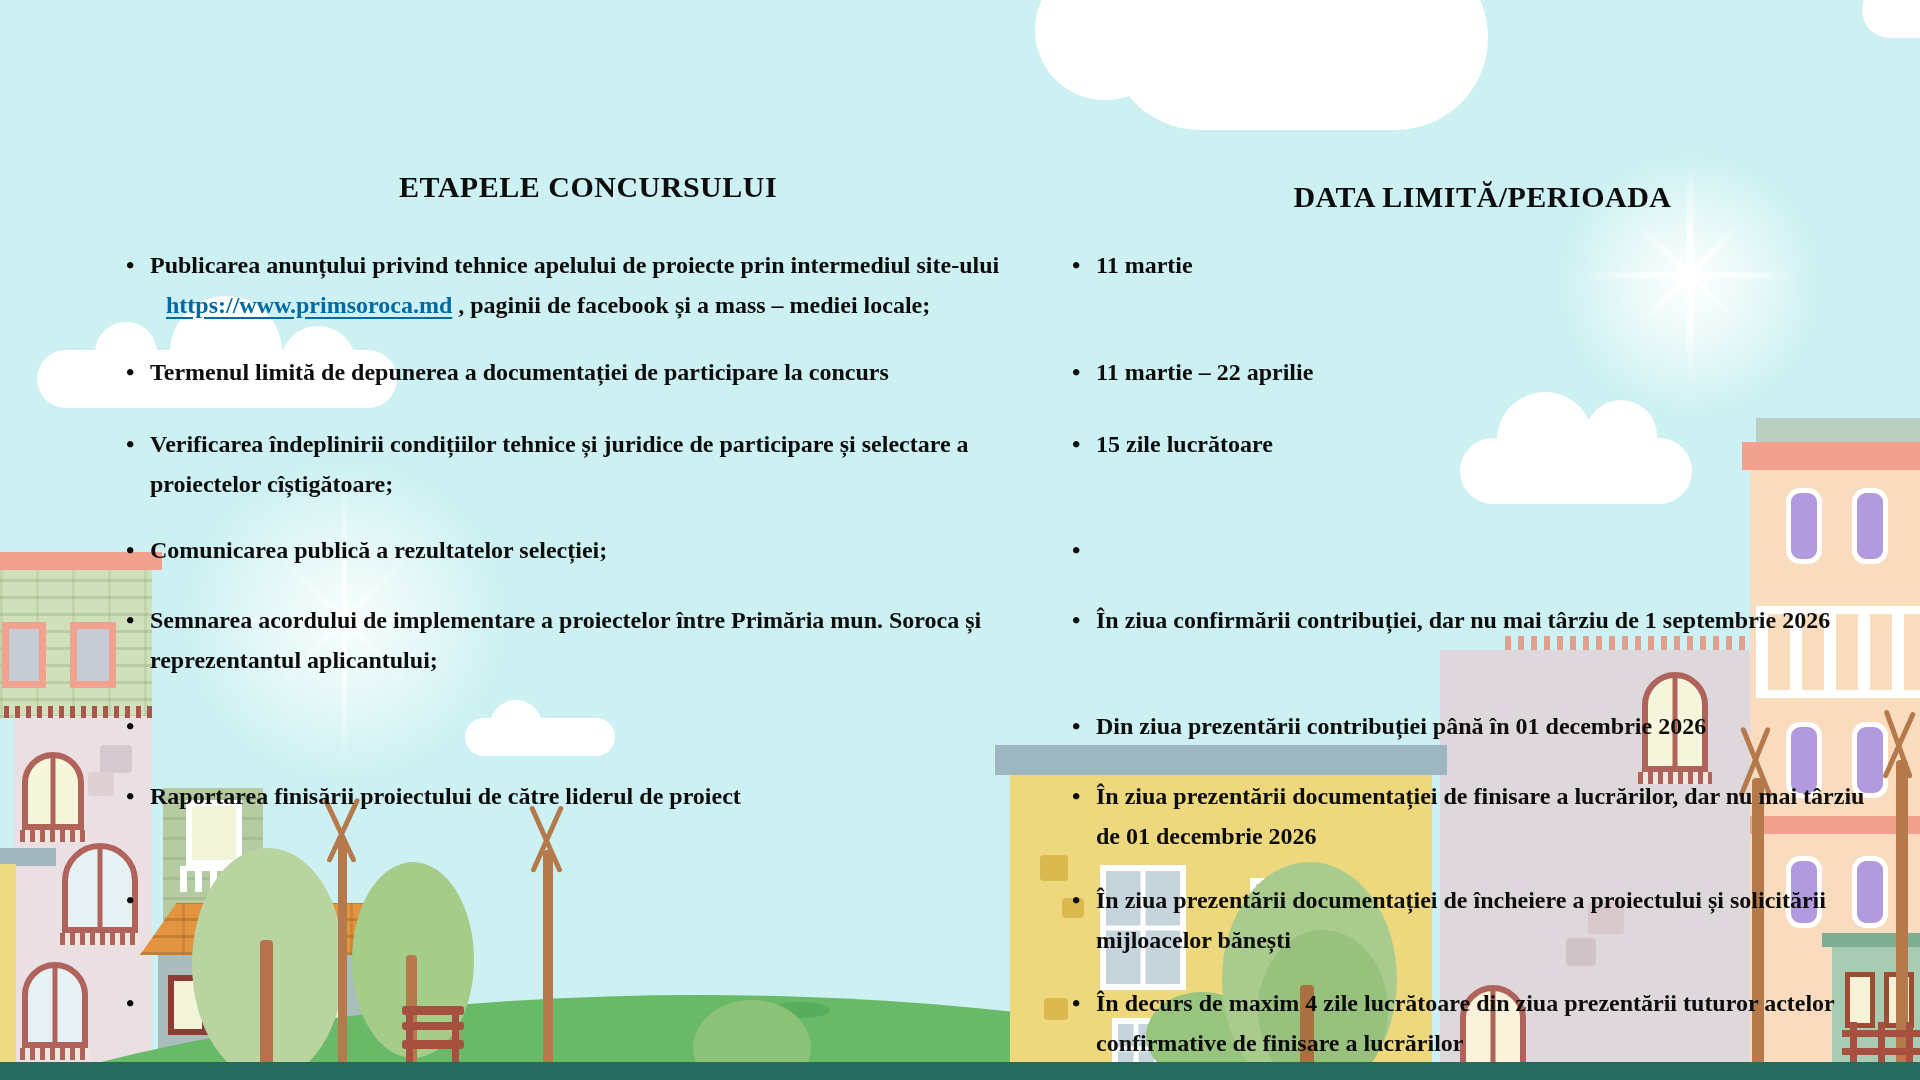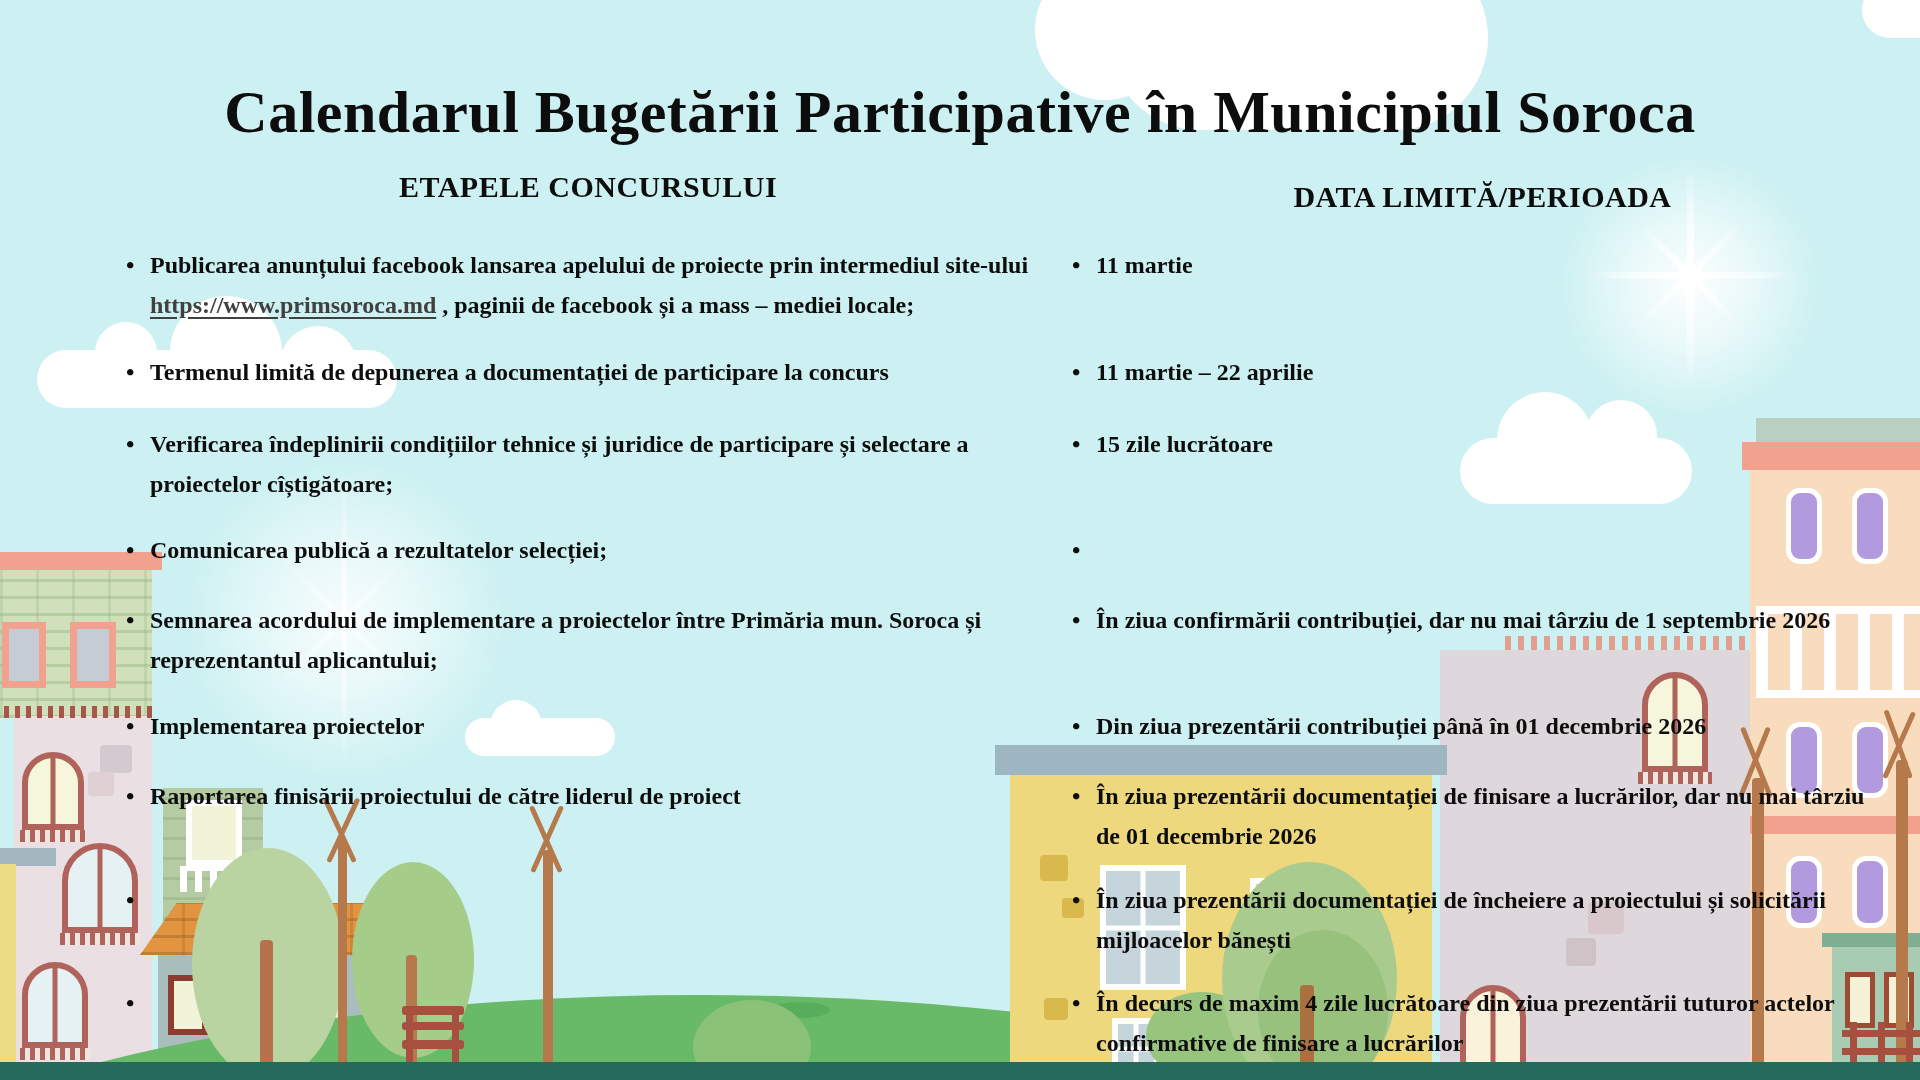--- a/index.html
+++ b/index.html
@@ -45,21 +45,21 @@
   .col-header{position:absolute;top:170px;font-size:30px;font-weight:bold;text-align:center;letter-spacing:.5px;}
   .col-header.left{left:148px;width:880px;}
   .col-header.right{left:1090px;width:785px;margin-top:10px;}
   .row{position:absolute;left:0;width:100%;}
   .item{display:flex;gap:12px;font-size:24px;line-height:40px;font-weight:bold;}
   .item .bullet{flex:0 0 12px;font-size:24px;}
   .stage{position:absolute;left:126px;width:905px;}
   .deadline{position:absolute;left:1072px;width:800px;}
   .row1{top:245px;} .row2{top:352px;} .row3{top:424px;} .row4{top:530px;}
   .row5{top:600px;} .row6{top:706px;} .row7{top:776px;} .row8{top:880px;} .row9{top:983px;}
-  .url-link{text-decoration:underline;text-underline-offset:4px;color:#404040;}
+  .url-link{text-decoration:underline;text-underline-offset:4px;color:#0369a1;margin-left:16px;}
 </style>
 </head>
 <body>
 
 <div class="canvas">
 
   <div class="cloud rnd abs" style="left:1108px;top:-55px;width:380px;height:185px;"></div>
   <div class="cloud rnd abs" style="left:1035px;top:-40px;width:140px;height:140px;border-radius:50%;"></div>
 
   <div class="cloud rnd abs" style="left:37px;top:350px;width:360px;height:58px;"></div>
@@ -205,29 +205,28 @@
     <div class="abs" style="left:1842px;top:1030px;width:78px;height:7px;background:#a8503f;"></div>
     <div class="abs" style="left:1842px;top:1048px;width:78px;height:7px;background:#a8503f;"></div>
     <div class="abs" style="left:1850px;top:1022px;width:7px;height:42px;background:#a8503f;"></div>
     <div class="abs" style="left:1878px;top:1022px;width:7px;height:42px;background:#a8503f;"></div>
     <div class="abs" style="left:1906px;top:1022px;width:7px;height:42px;background:#a8503f;"></div>
   </div>
 
   <div class="bottom-strip"></div>
 
   <div class="content">
-    <h1 class="page-title">Calendarul Bugetării Participative în Municipiul Soroca</h1>
 
     <div class="col-header left">ETAPELE CONCURSULUI</div>
     <div class="col-header right">DATA LIMITĂ/PERIOADA</div>
 
     <div class="row row1">
       <div class="stage item">
         <span class="bullet">•</span>
-        <span><span>Publicarea anunțului facebook lansarea apelului de proiecte prin intermediul site-ului </span><span class="url-link">https://www.primsoroca.md</span><span> , paginii de facebook și a mass – mediei locale;</span></span>
+        <span><span>Publicarea anunțului privind tehnice apelului de proiecte prin intermediul site-ului </span><span class="url-link">https://www.primsoroca.md</span><span> , paginii de facebook și a mass – mediei locale;</span></span>
       </div>
       <div class="deadline item">
         <span class="bullet">•</span>
         <span>11 martie</span>
       </div>
     </div>
 
     <div class="row row2">
       <div class="stage item">
         <span class="bullet">•</span>
@@ -267,21 +266,20 @@
       </div>
       <div class="deadline item">
         <span class="bullet">•</span>
         <span>În ziua confirmării contribuției, dar nu mai târziu de 1 septembrie 2026</span>
       </div>
     </div>
 
     <div class="row row6">
       <div class="stage item">
         <span class="bullet">•</span>
-        <span>Implementarea proiectelor</span>
       </div>
       <div class="deadline item">
         <span class="bullet">•</span>
         <span>Din ziua prezentării contribuției până în 01 decembrie 2026</span>
       </div>
     </div>
 
     <div class="row row7">
       <div class="stage item">
         <span class="bullet">•</span>

